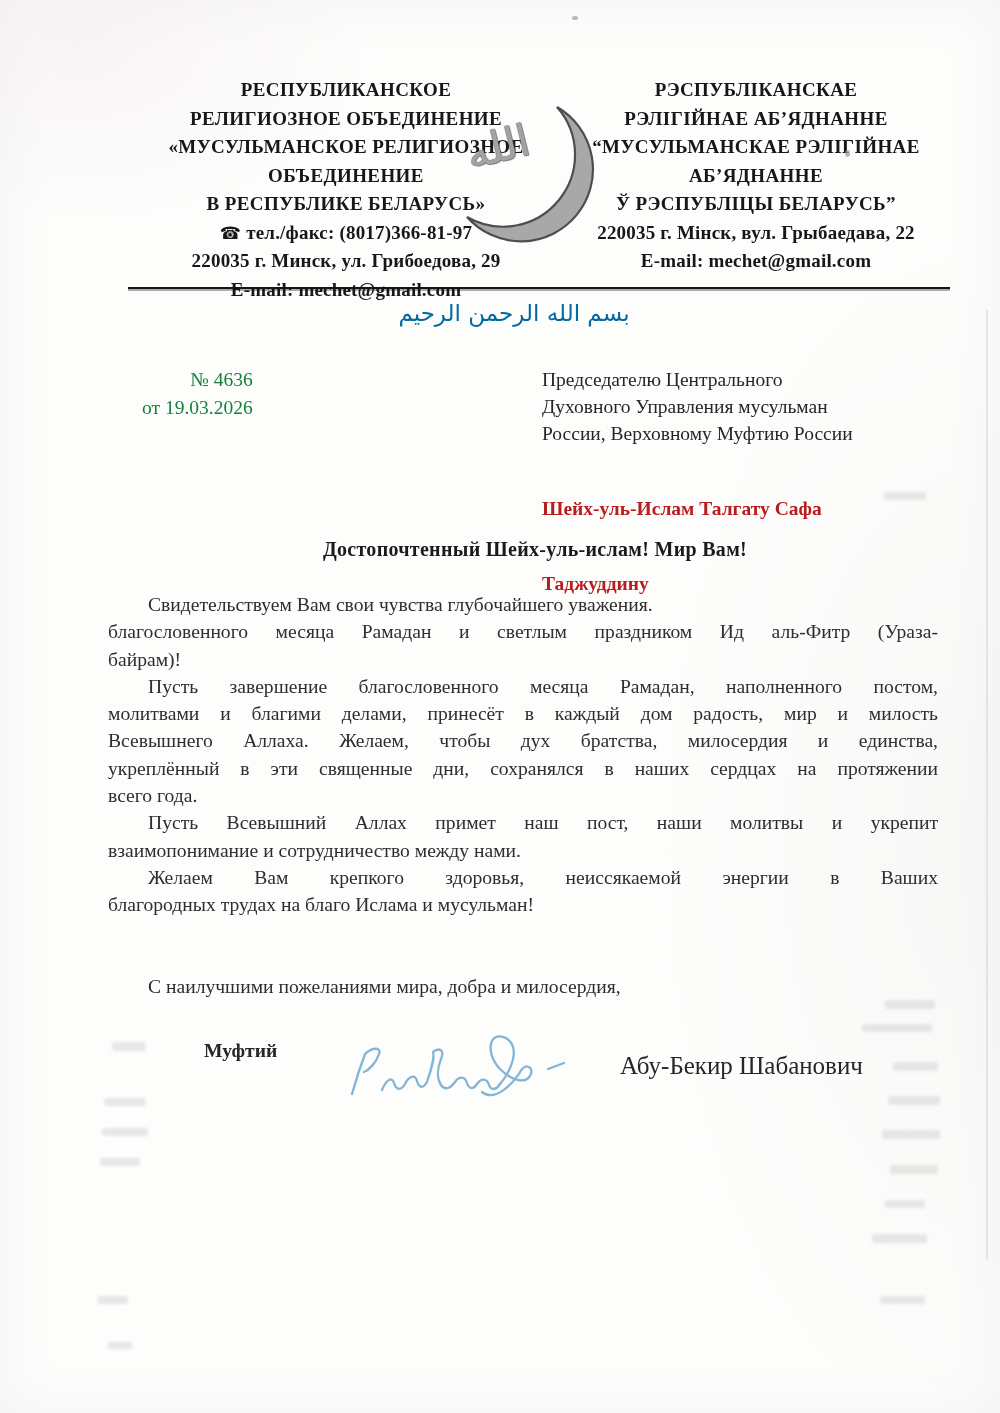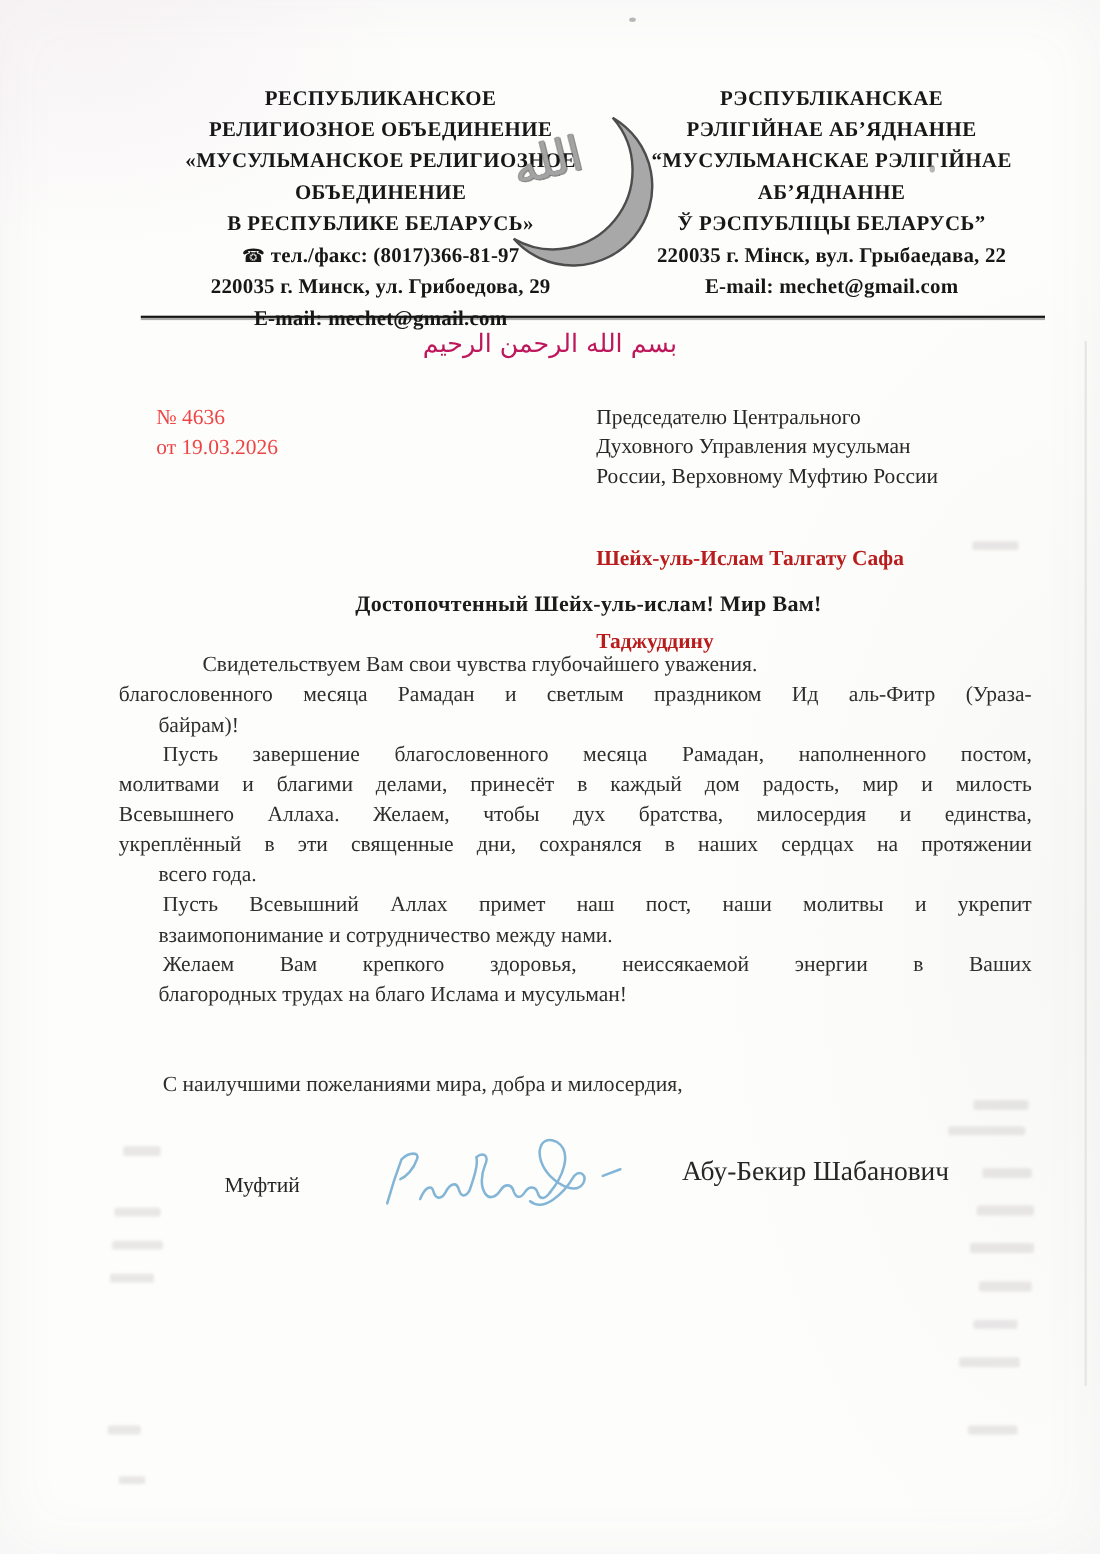--- a/index.html
+++ b/index.html
@@ -42,51 +42,51 @@
   .calligraphy{
     position:absolute;left:18px;top:32px;
     font-family:"DejaVu Sans",sans-serif;
     font-size:44px;line-height:44px;
     color:#a3a3a3;
     transform:rotate(-14deg);
     text-shadow:0 0 1px #5c5c5c,1px 1px 0 rgba(70,70,70,0.55),-1px 0 0 rgba(90,90,90,0.45);
   }
   
   .bismillah{
-    position:absolute;left:320px;top:300px;width:360px;
+    position:absolute;left:334px;top:300px;width:360px;
     text-align:center;
     font-family:"DejaVu Sans",sans-serif;
-    font-size:23px;color:#be185d;
-  }
-  
-  .refblock{position:absolute;left:142px;top:366px;font-size:19.5px;line-height:27.5px;color:#ef4444;}
+    font-size:23px;color:#0369a1;
+  }
+  
+  .refblock{position:absolute;left:142px;top:366px;font-size:19.5px;line-height:27.5px;color:#15803d;text-align:right;}
   .recipient{position:absolute;left:542px;top:366px;width:400px;font-size:19.5px;line-height:27px;color:#262626;}
   .recipient .b{font-weight:bold;color:#b91c1c;margin-top:48px;}
   
   .salutation{
     position:absolute;left:135px;top:538px;width:800px;
     text-align:center;font-weight:bold;font-size:20px;color:#1b1b1b;
     letter-spacing:0.3px;
   }
   
   .bodytext{position:absolute;left:108px;top:591px;width:830px;font-size:19.6px;color:#2e2e2e;}
   .para{margin:0;}
   .bline{
     display:block;line-height:27.3px;
     text-align:justify;text-align-last:justify;
     white-space:normal;
   }
-  .bline.last{text-align-last:left;margin-left:36px;}
+  .bline.last{text-align-last:left;}
   .bline.indent{padding-left:40px;}
   .closing{
     position:absolute;left:108px;top:976px;width:830px;
     font-size:19.6px;color:#2e2e2e;padding-left:40px;box-sizing:border-box;
   }
   
-  .sig-title{position:absolute;left:204px;top:1068px;font-size:19.6px;color:#262626;}
+  .sig-title{position:absolute;left:204px;top:1040px;font-size:19.6px;color:#262626;font-weight:bold;}
   .sig-name{position:absolute;left:620px;top:1052px;font-size:25px;color:#262626;}
   .sig-ink{position:absolute;left:342px;top:1028px;width:236px;height:90px;}
   
   .art{
     position:absolute;background:#cfcccc;opacity:0.45;
     filter:blur(1.6px);border-radius:2px;pointer-events:none;
   }
   .vline{
     position:absolute;left:986px;top:310px;width:2px;height:950px;
     background:#e2e0de;opacity:0.8;pointer-events:none;

